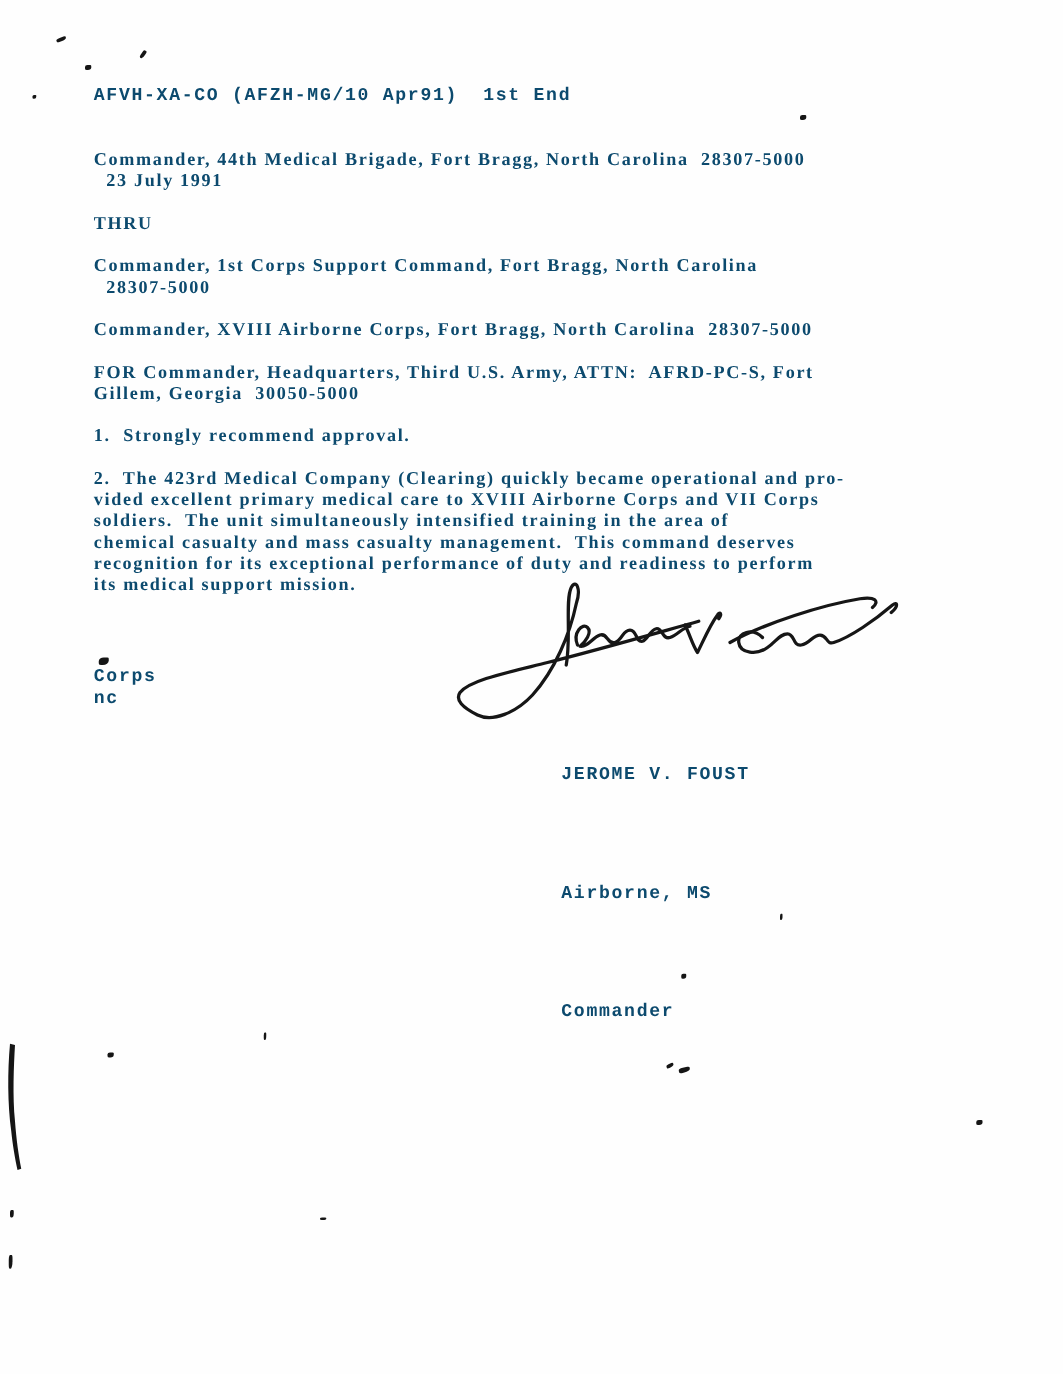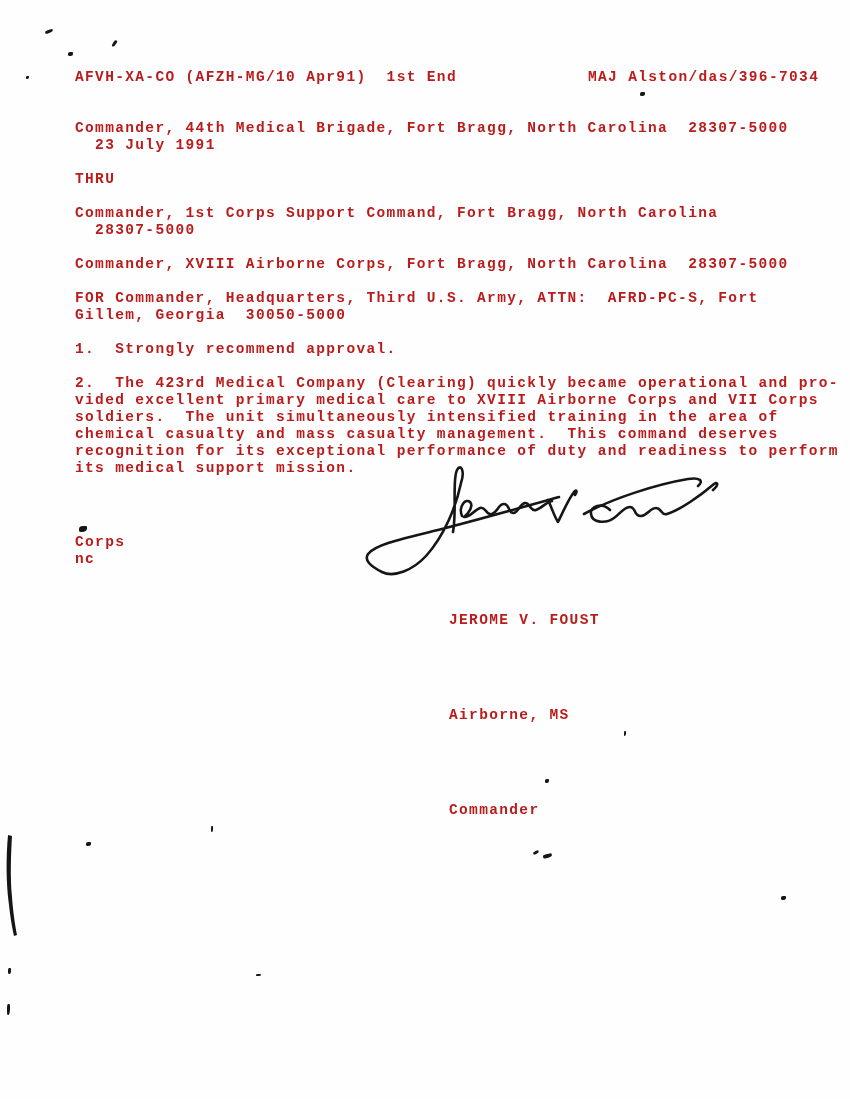--- a/index.html
+++ b/index.html
@@ -6,41 +6,40 @@
   body{
     width:850px;height:1099px;position:relative;overflow:hidden;
     background:#fefefe;
     font-family:"Liberation Mono","DejaVu Sans Mono",monospace;
   }
   .page{position:absolute;inset:0;background:#fefefe;}
   .tw{ 
     position:absolute;margin:0;
     font:bold 14.5px/17px "Liberation Mono","DejaVu Sans Mono",monospace;
     letter-spacing:1.35px;
-    color:#b91c1c;
+    color:#0c4a6e;
     white-space:pre;
   }
   .hdr-left{left:75px;top:69px;}
   .hdr-right{left:588px;top:69px;}
   .hdr-subject{left:75px;top:86px;}
-  .body-block{left:75px;top:120px;}
+  .body-block{left:75px;top:120px;font-family:Liberation Serif, serif;}
   .encl-block{left:75px;top:534px;}
   .sig-block{left:449px;top:534px;}
   .sig-block div{height:17px;margin-top:44px;}
   .speck{position:absolute;background:#151515;border-radius:40% 20% 55% 30%;}
   svg{position:absolute;overflow:visible;}
   .sigpath{fill:none;stroke:#161616;stroke-width:2.6;stroke-linecap:round;stroke-linejoin:round;}
 </style>
 </head>
 <body>
 
 <div class="page">
 
   <pre class="tw hdr-left">AFVH-XA-CO (AFZH-MG/10 Apr91)  1st End</pre>
-  <pre class="tw hdr-right">MAJ Alston/das/396-7034</pre>
 
 
   <pre class="tw body-block">Commander, 44th Medical Brigade, Fort Bragg, North Carolina  28307-5000
   23 July 1991
 
 THRU
 
 Commander, 1st Corps Support Command, Fort Bragg, North Carolina
   28307-5000
 

